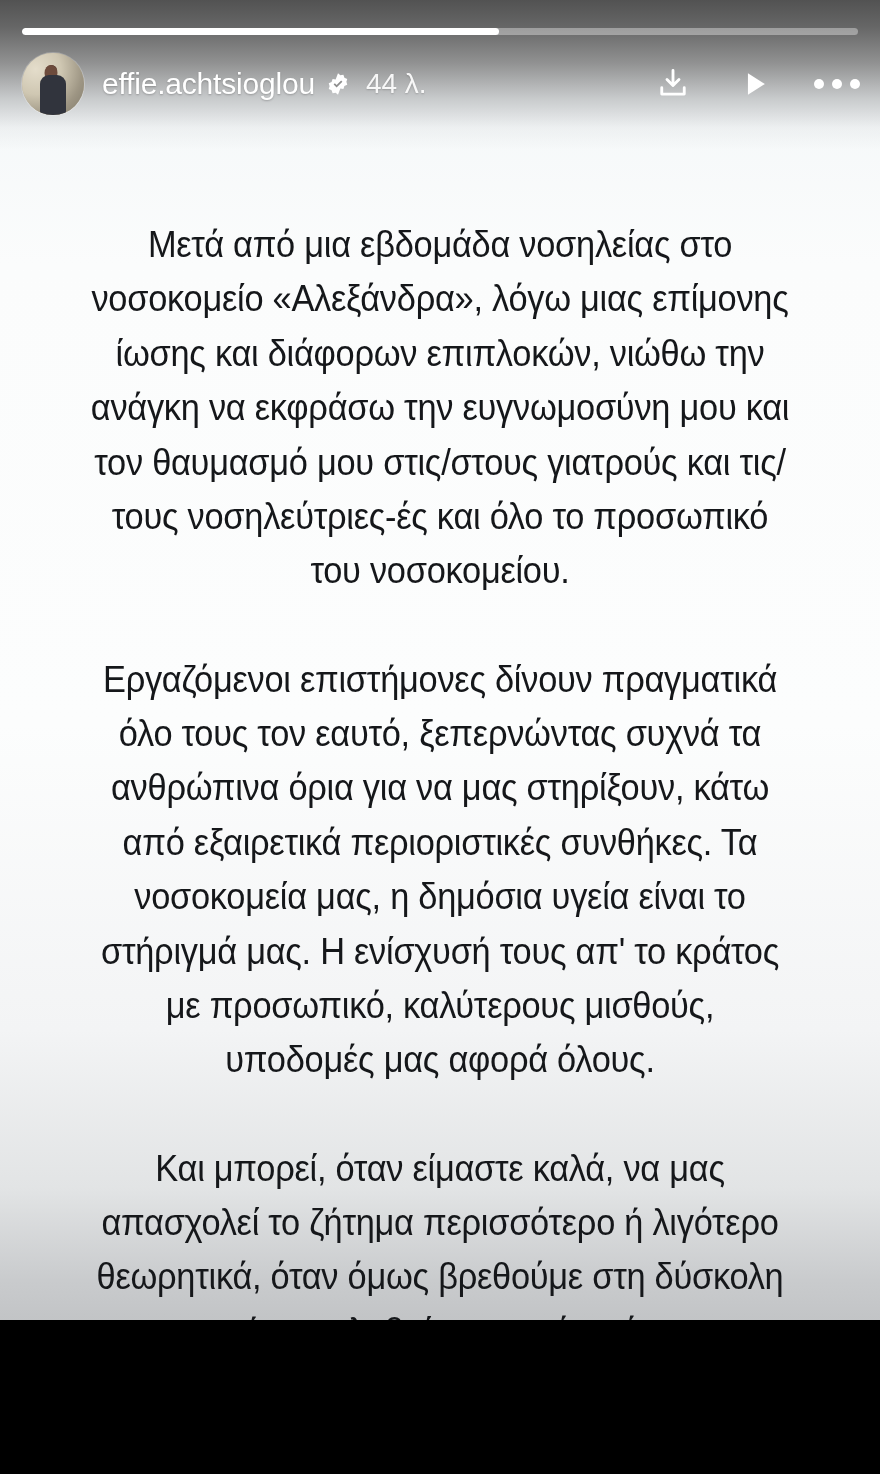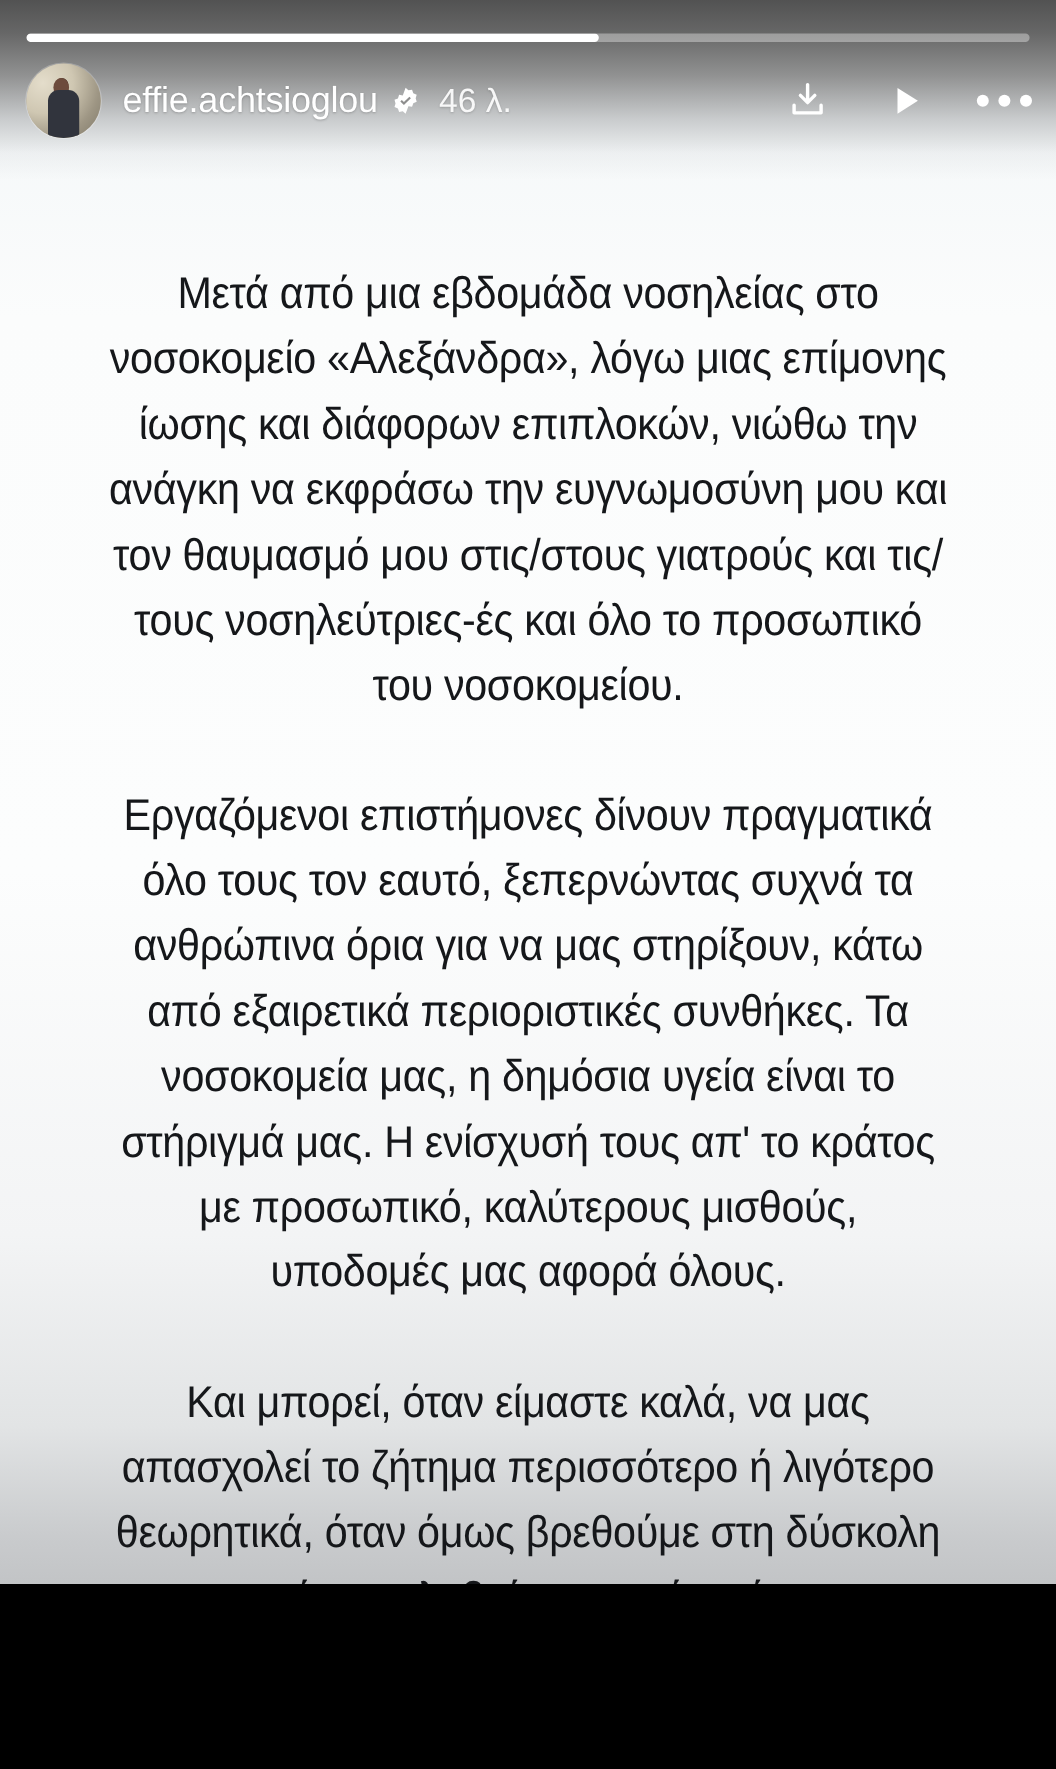--- a/index.html
+++ b/index.html
@@ -202,21 +202,21 @@
 
     <div class="username">effie.achtsioglou</div>
 
     <div class="verified">
       <svg width="24" height="24" viewBox="0 0 24 24" aria-hidden="true">
         <path fill="#ffffff" d="M12 1.2l2.35 2.0 3.05-.45 1.0 2.93 2.85 1.2-.85 2.97.85 2.97-2.85 1.2-1.0 2.93-3.05-.45L12 22.8l-2.35-2.0-3.05.45-1.0-2.93-2.85-1.2.85-2.97-.85-2.97 2.85-1.2 1.0-2.93 3.05.45z"></path>
         <path fill="#8e8e8e" d="M10.6 15.6l-3.0-3.0 1.25-1.25 1.75 1.75 4.55-4.55 1.25 1.25z"></path>
       </svg>
     </div>
 
-    <div class="timestamp">46 λ.</div>
+    <div class="timestamp">44 λ.</div>
 
     <div class="header-actions">
 
       <div class="icon-btn">
         <svg width="36" height="36" viewBox="0 0 24 24" aria-hidden="true">
           <path d="M12 3v10m0 0l-4-4m4 4l4-4" fill="none" stroke="#ffffff" stroke-width="1.9" stroke-linecap="round" stroke-linejoin="round"></path>
           <path d="M4.5 14.5v4.2h15v-4.2" fill="none" stroke="#ffffff" stroke-width="1.9" stroke-linecap="round" stroke-linejoin="round"></path>
         </svg>
       </div>
 

